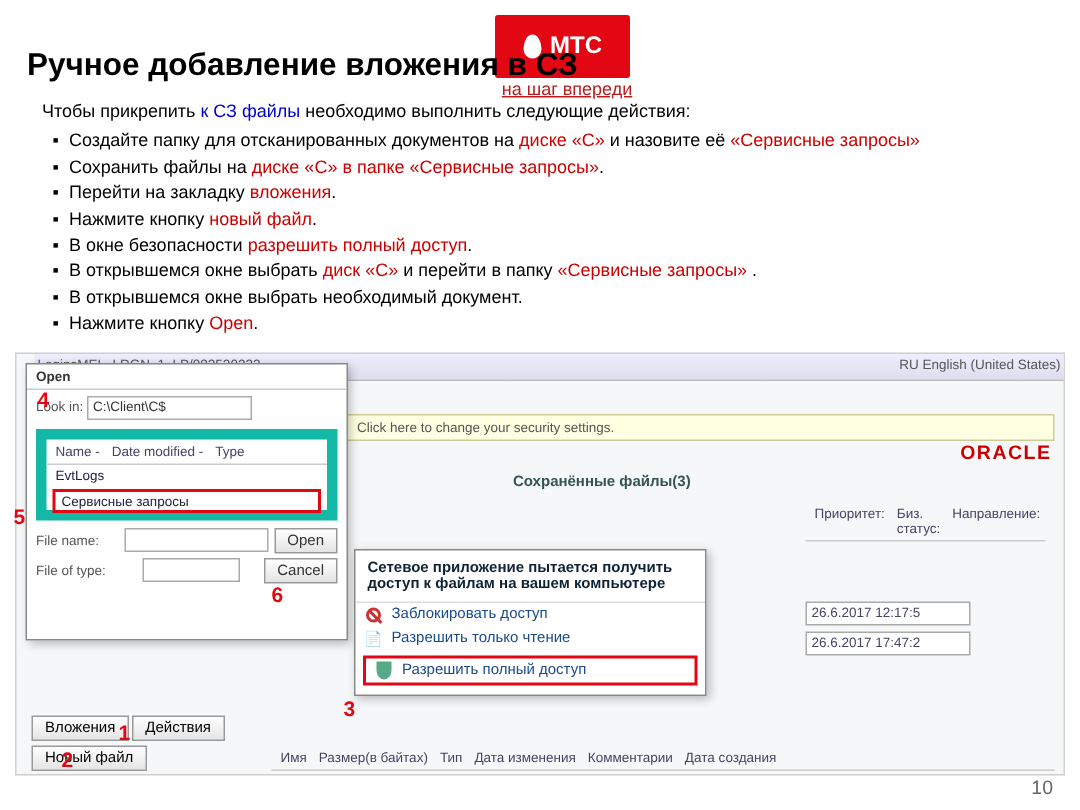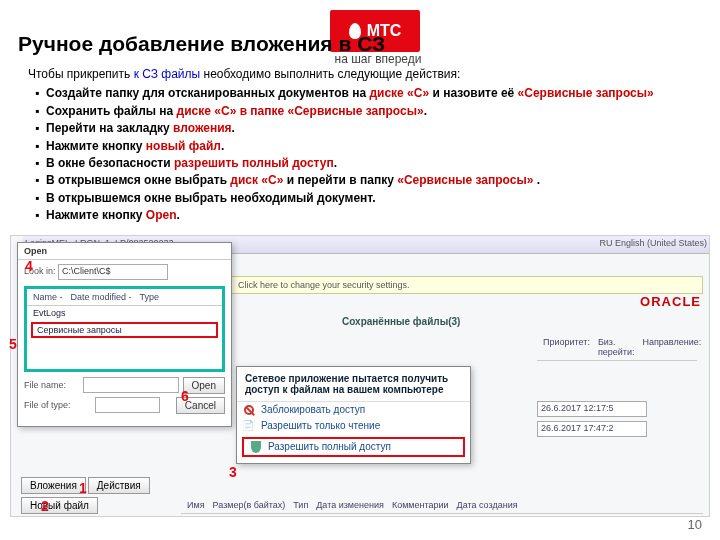--- a/index.html
+++ b/index.html
@@ -1,25 +1,25 @@
 <!DOCTYPE html>
 <html><head>
 <meta charset="utf-8">
 <style>
   body { margin:0; font-family: Arial, sans-serif; font-size:11px; color:#000; background:#fff; width:720px; }
   .slide { position:relative; width:720px; height:540px; overflow:hidden; }
   .logo-bar { display:flex; align-items:center; padding:10px 0 0 30px;flex-direction:column; }
   .logo { background:#e30613; color:#fff; width:90px; height:42px; display:flex; align-items:center; justify-content:center; font-weight:bold; font-size:16px; border-radius:2px; }
   .logo-egg { width:12px; height:16px; background:#fff; border-radius:50% 50% 50% 50% / 60% 60% 40% 40%; margin-right:6px; }
-  .slogan { margin-left:6px; font-size:12px; color:#404040; }
+  .slogan { margin-left:6px; font-size:12px; color:#b91c1c;text-decoration:underline; }
   .title { font-size:21px; font-weight:bold; text-align:left; padding:0 18px; margin-top:-34px; }
   .instr { padding:10px 28px 4px 28px; font-size:12px; line-height:1.45; }
   .instr a, .lnk { color:#0000cc; text-decoration:none; }
   .red { color:#c00; }
-  .instr ul { margin:2px 0 0 0; padding-left:18px;font-weight:bold; }
+  .instr ul { margin:2px 0 0 0; padding-left:18px; }
   .instr li::marker { content:"▪  "; }
   .shots { position:relative; margin:6px 10px 0 10px; height:280px; background:#f6f7f9; border:1px solid #d0d0d0; }
   .shots * { box-sizing:border-box; }
   .diag { position:absolute; background:#fff; border:1px solid #888; box-shadow:2px 2px 6px rgba(0,0,0,.25); font-size:9px; color:#333; }
   .rbox { border:2px solid #e30613; }
   .num { position:absolute; color:#e30613; font-weight:bold; font-size:14px; z-index:50; }
   .btn { display:inline-block; border:1px solid #999; background:linear-gradient(#fff,#e4e4e4); padding:2px 8px; font-size:10px; }
   .field { border:1px solid #aaa; background:#fff; height:16px; }
   .small { font-size:9px; color:#555; }
   .oracle { position:absolute; right:8px; top:58px; color:#c00; font-weight:bold; font-size:13px; letter-spacing:1px; }
@@ -68,34 +68,34 @@
       <span>LoginsMEL_LRGN_1_LP/082520233</span>
       <span style="float:right">RU English (United States)</span>
     </div>
     <div style="position:absolute;left:220px;top:40px;right:6px;background:#ffffe1;border:1px solid #cc9;padding:3px 6px;" class="small">Click here to change your security settings.</div>
     <span class="oracle">ORACLE</span>
     <div style="position:absolute;left:331px;top:80px;font-size:10px;font-weight:bold;color:#355">Сохранённые файлы(3)</div>
 
     <div style="position:absolute;right:12px;top:98px;width:160px;font-size:9px;color:#446">
       <div class="hrow">
           <span>Приоритет:</span>
-          <span>Биз. перейти:</span>
+          <span>Биз. статус:</span>
           <span>Направление:</span>
         </div>
       <div style="margin-top:40px"><span class="field" style="display:inline-block;width:110px;padding:1px 3px">26.6.2017 12:17:5</span></div>
       <div style="margin-top:4px"><span class="field" style="display:inline-block;width:110px;padding:1px 3px">26.6.2017 17:47:2</span></div>
     </div>
 
     <div class="diag" style="left:6px; top:6px; width:215px; height:185px;">
       <div style="padding:3px 6px;font-weight:bold;border-bottom:1px solid #ccc">Open</div>
       <div style="padding:4px 6px">
         <span class="small">Look in:</span>
         <span class="field rbox" style="display:inline-block;width:110px;padding:1px 3px;font-size:9px">C:\Client\C$</span>
       </div>
-      <div style="margin:2px 6px;border:3px solid #14b8a6;height:86px;font-size:9px">
+      <div style="margin:2px 6px;border:7px solid #14b8a6;height:61px;font-size:9px">
         <div class="hrow">
             <span>Name -</span>
             <span>Date modified -</span>
             <span>Type</span>
           </div>
         <div style="padding:2px 6px;color:#224">EvtLogs</div>
         <div class="rbox" style="margin:2px 4px;padding:1px 4px;color:#224">Сервисные запросы</div>
       </div>
       <div style="padding:3px 6px;display:flex;align-items:center;gap:4px">
         <span class="small" style="width:55px">File name:</span>

